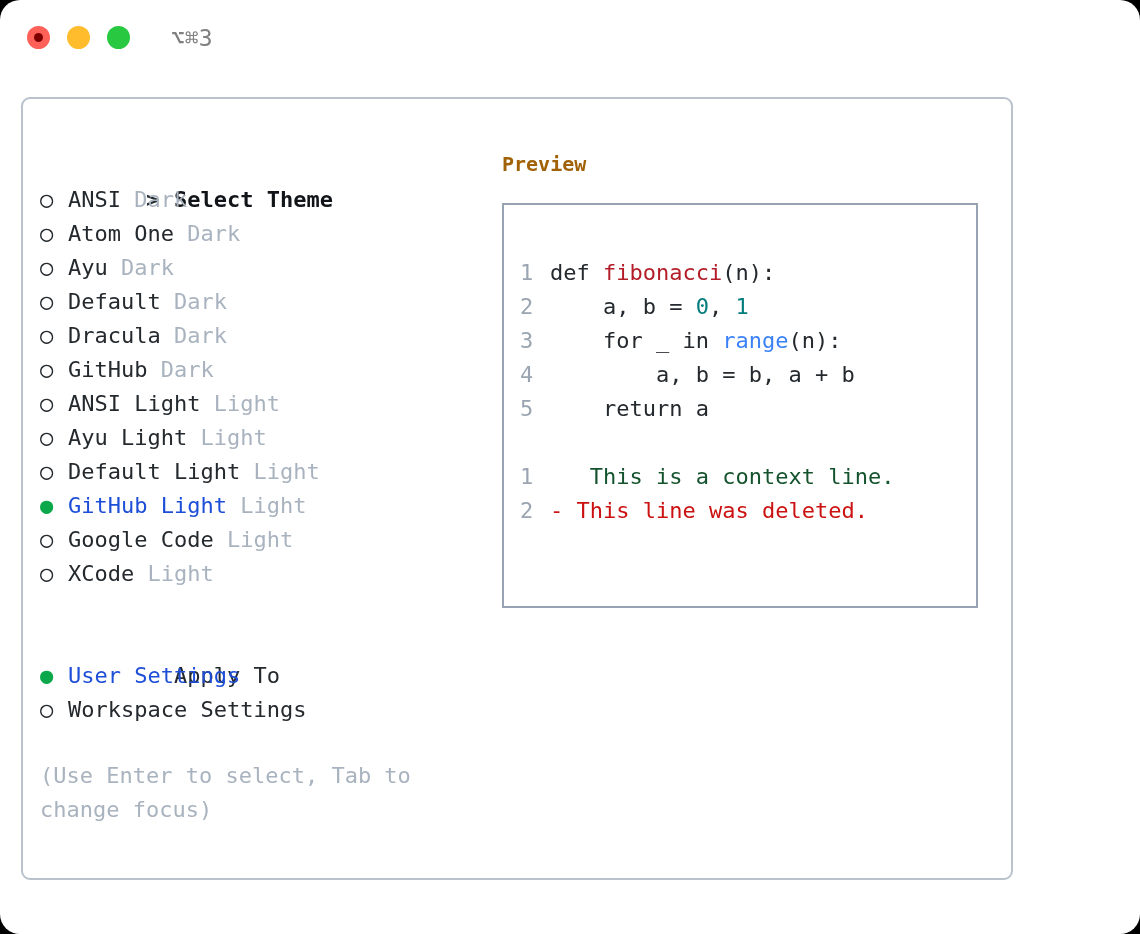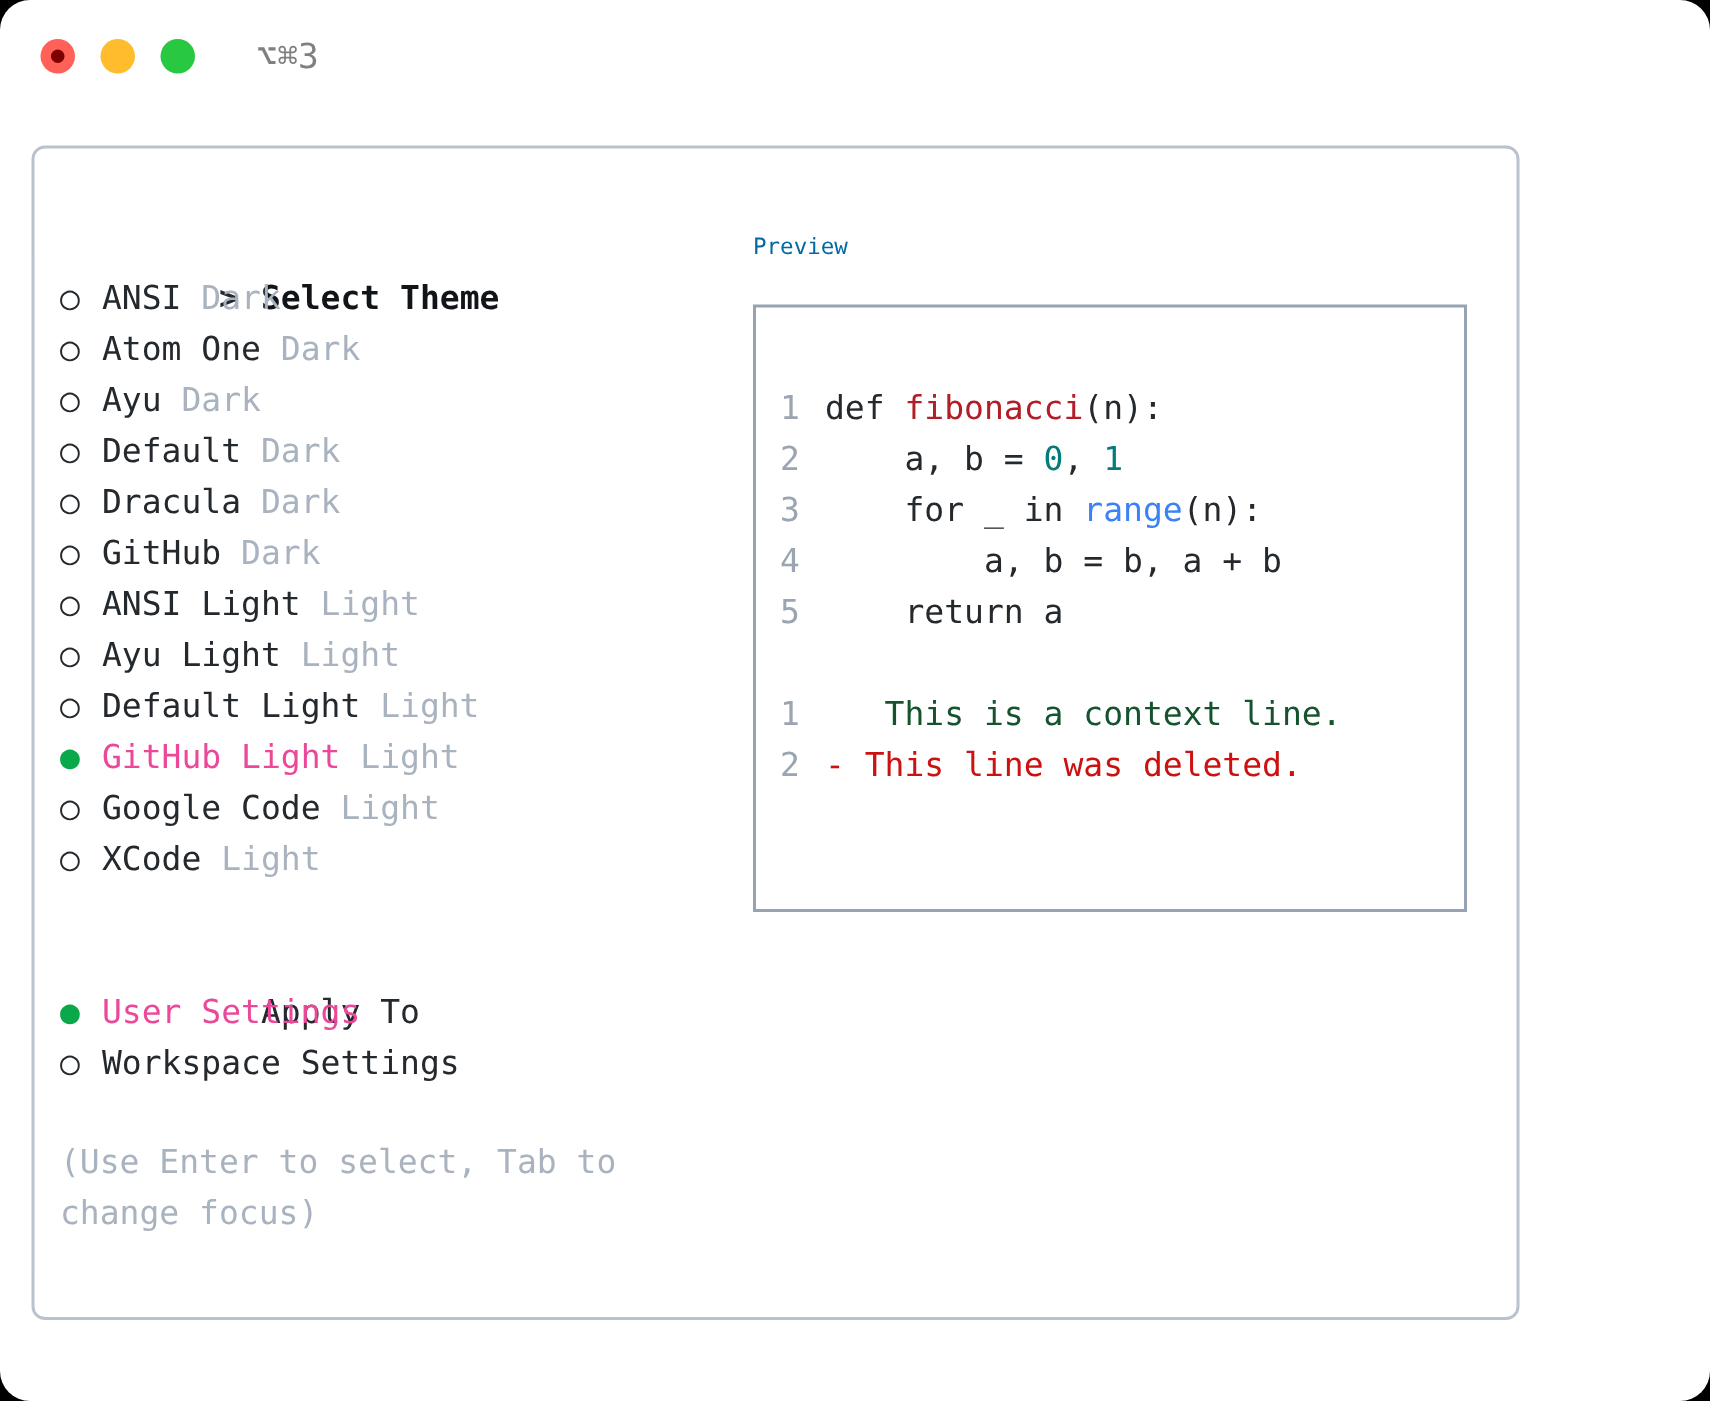--- a/index.html
+++ b/index.html
@@ -99,21 +99,21 @@
     color: #24292e;
   }
   .marker.blank { color: transparent; }
   .marker.sel   { color: #0aa84a; }
 
   .header-row {
     font-weight: bold;
     color: #111418;
   }
 
-  .label-sel { color: #ec4899; }
+  .label-sel { color: #1d4ed8; }
   .tag {
     color: #a9b3bf;
   }
 
   .spacer-row { height: 34px; }
 
   .hint {
     margin-top: 32px;
     font-size: 22px;
     line-height: 34px;
@@ -124,24 +124,24 @@
 
   
   .right-col {
     position: absolute;
     left: 479px;
     top: 50px;
     width: 480px;
   }
 
   .preview-title {
-    font-size: 15px;
+    font-size: 20px;
     line-height: 30px;
-    font-weight: normal;
-    color: #0369a1;
+    font-weight: bold;
+    color: #a16207;
     white-space: pre;
   }
 
   .preview-box {
     margin-top: 24px;
     width: 476px;
     height: 405px;
     border: 2px solid #97a3b2;
     box-sizing: border-box;
     background: #ffffff;

